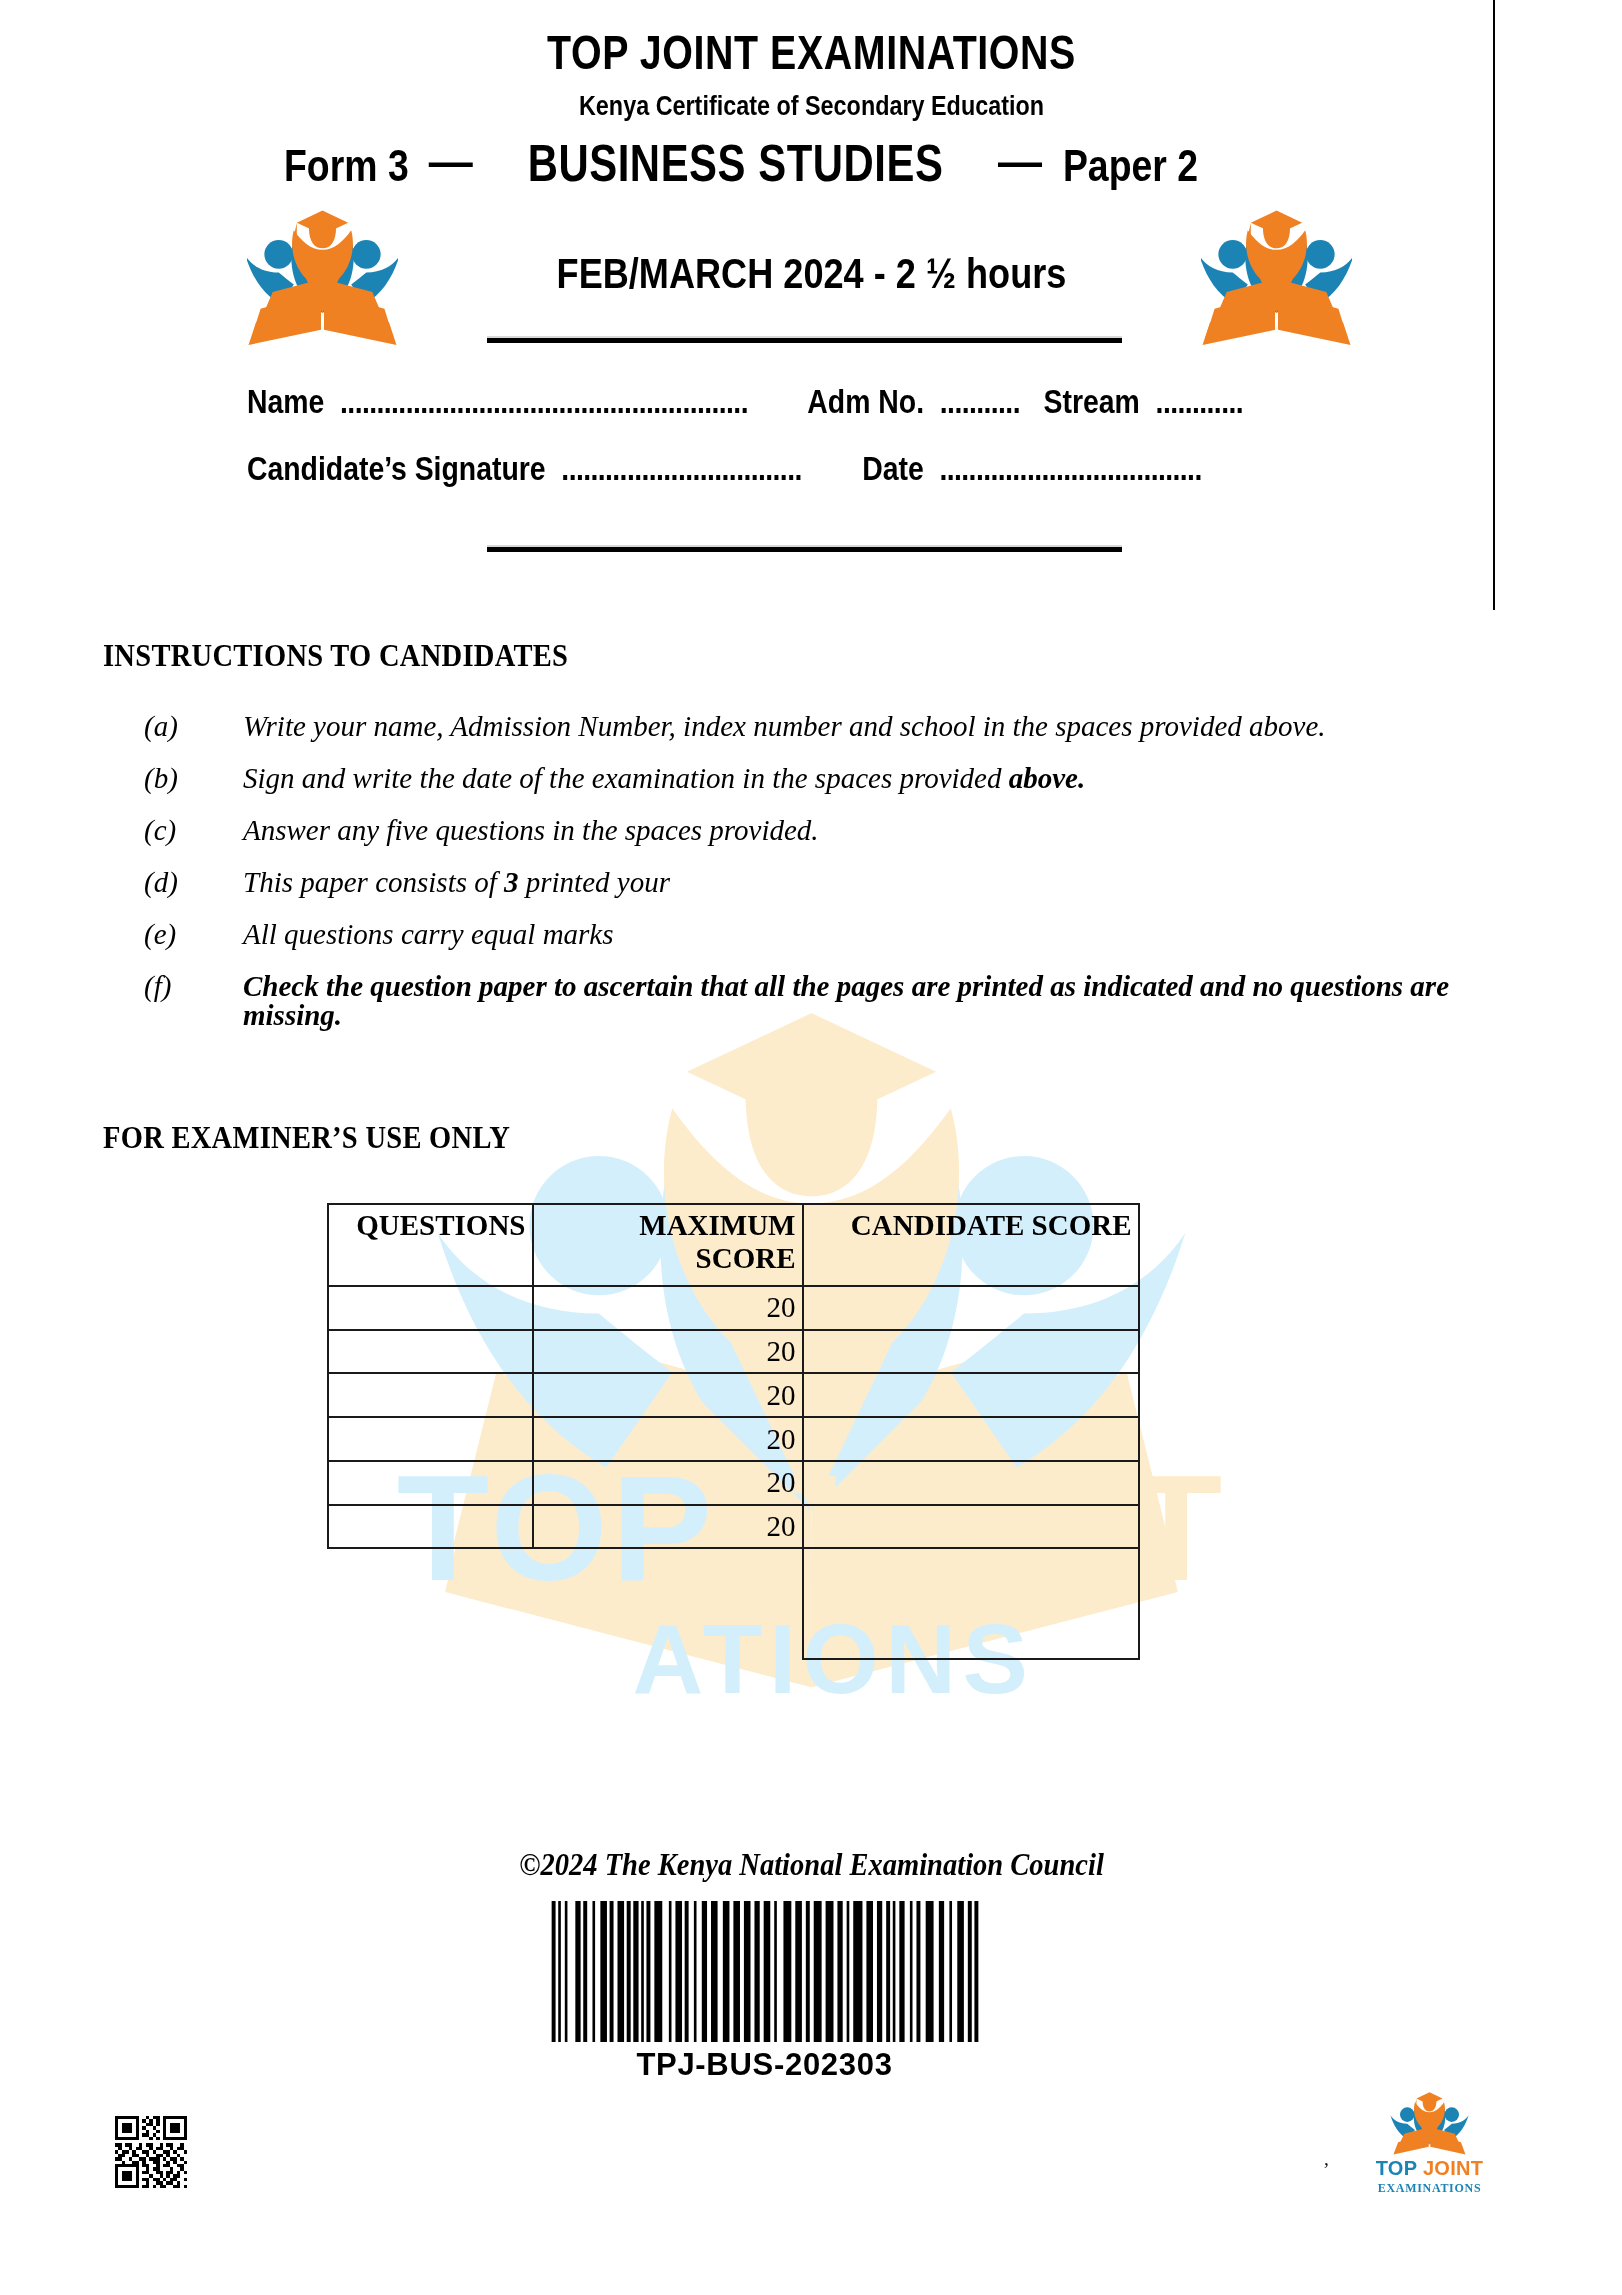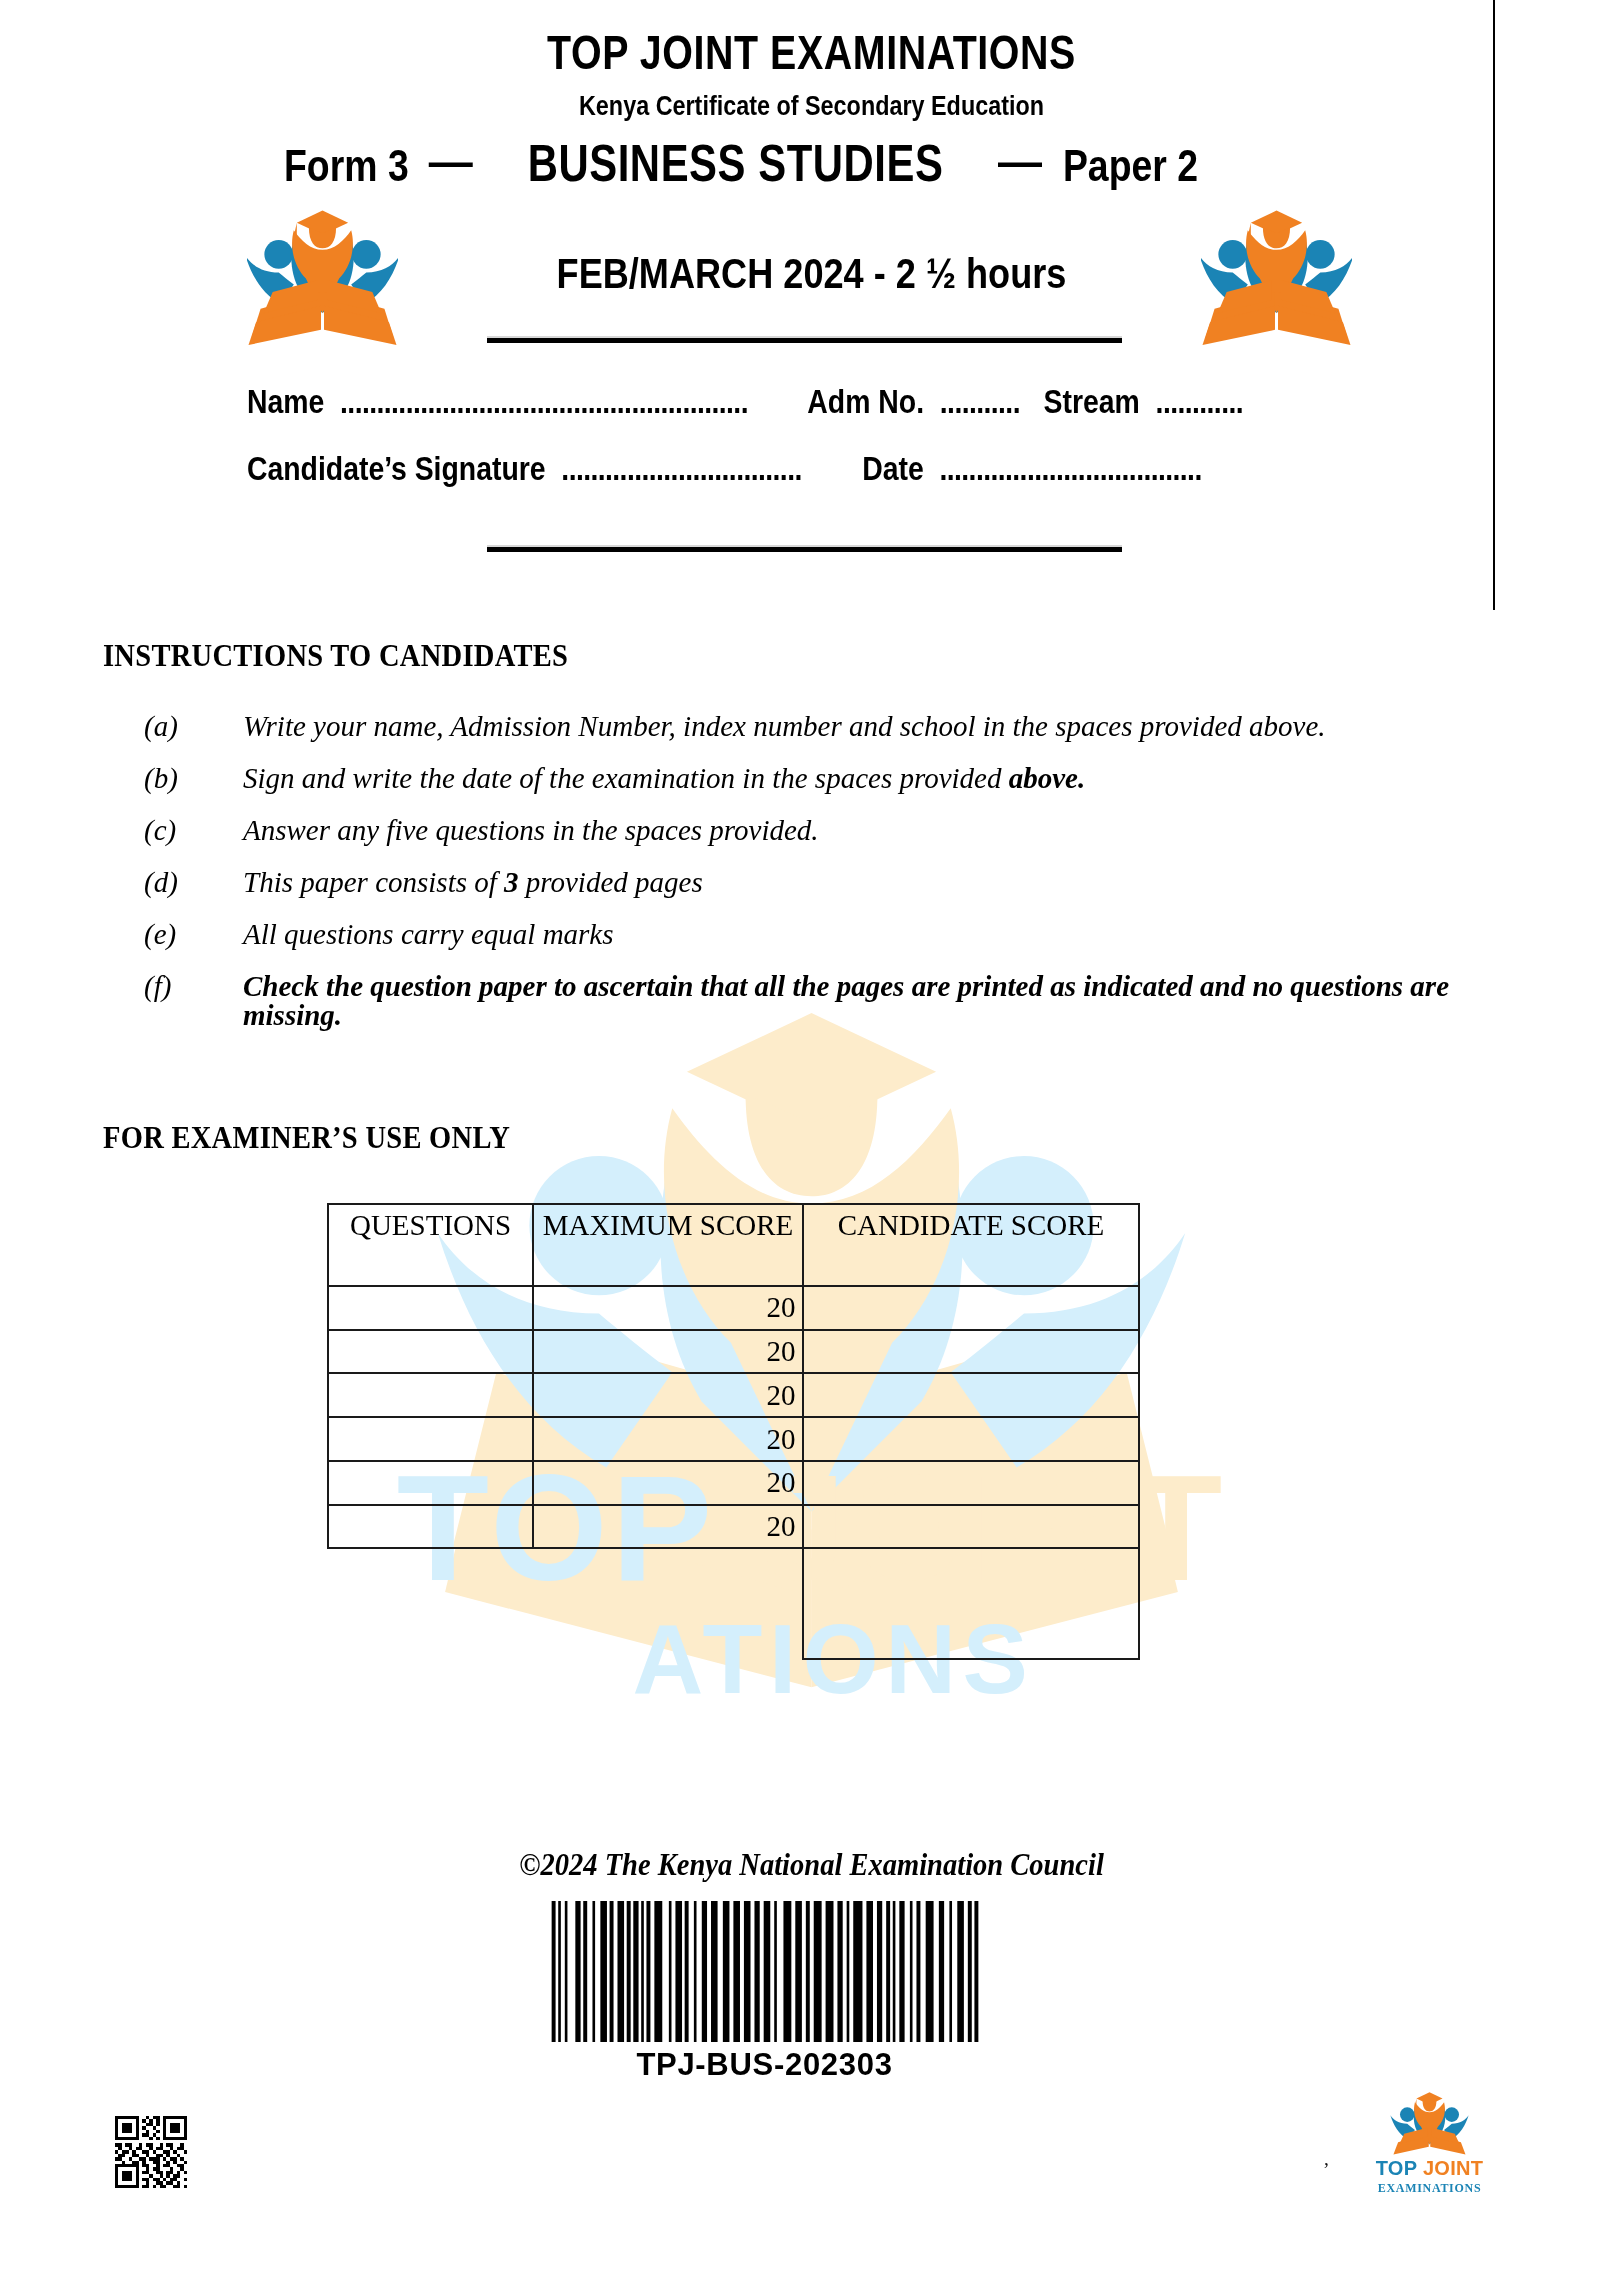--- a/index.html
+++ b/index.html
@@ -129,21 +129,21 @@
     position:absolute;left:327px;top:1203px;
     border-collapse:collapse;
     font-family:"Liberation Serif", serif;font-size:29px;
   }
   .score-table td,.score-table th{
     border:2px solid #1a1a1a;
     padding:3.9px 6.5px;
     background:transparent;
   }
   .score-table th{
-    font-weight:normal;text-align:center;vertical-align:top;
+    font-weight:bold;text-align:right;vertical-align:top;
     height:72px;
   }
   .col-q{width:190px;}
   .col-m{width:255px;border-radius:26px;}
   .col-c{width:321px;}
   .score-table td.max{text-align:right;height:34px;}
   .score-table td.blank{height:34px;}
   .totrow td{border:none;}
   .totrow td.totbox{border:2px solid #1a1a1a;height:101px;}
 
@@ -323,21 +323,21 @@
       <div class="instr-item">
         <span class="instr-label">(b)</span>
         <span class="instr-text"><span>Sign and write the date of the examination in the spaces provided </span><b>above.</b></span>
       </div>
       <div class="instr-item">
         <span class="instr-label">(c)</span>
         <span class="instr-text">Answer any five questions in the spaces provided.</span>
       </div>
       <div class="instr-item">
         <span class="instr-label">(d)</span>
-        <span class="instr-text"><span>This paper consists of </span><b>3</b><span> provided pages</span></span>
+        <span class="instr-text"><span>This paper consists of </span><b>3</b><span> printed your</span></span>
       </div>
       <div class="instr-item">
         <span class="instr-label">(e)</span>
         <span class="instr-text">All questions carry equal marks</span>
       </div>
       <div class="instr-item bold-item">
         <span class="instr-label">(f)</span>
         <span class="instr-text">Check the question paper to ascertain that all the pages are printed as indicated and no questions are missing.</span>
       </div>
     </div>

